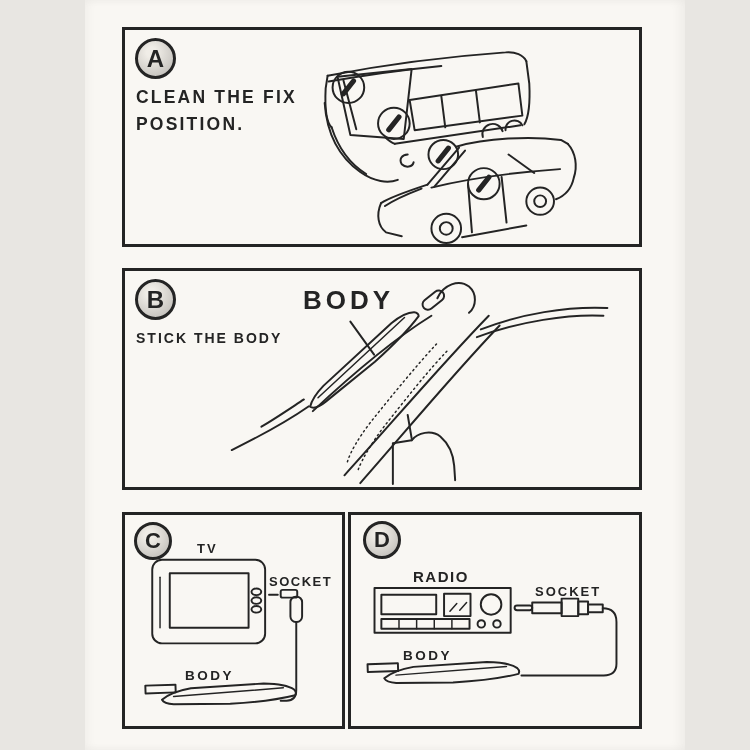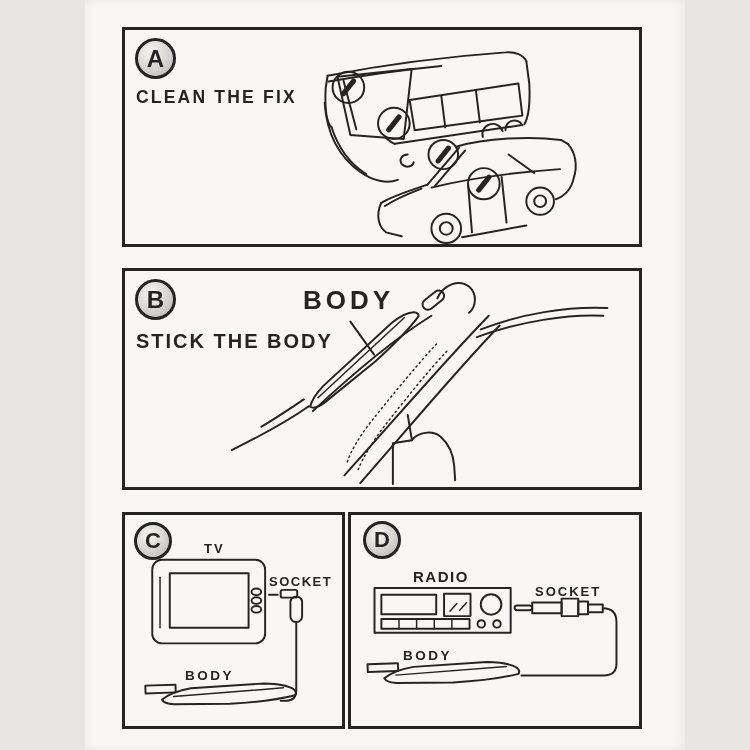--- a/index.html
+++ b/index.html
@@ -17,22 +17,22 @@
   .badge{position:absolute;border-radius:50%;
          background:radial-gradient(circle at 38% 32%, #f0ede7 15%, #c7c4bf 78%);
          border:3px solid var(--ink,#242424);box-sizing:border-box;
          display:flex;align-items:center;justify-content:center;
          color:var(--ink,#242424);font-weight:bold;}
   .badge-lg{left:10px;top:8px;width:41px;height:41px;font-size:24px;}
   .badge-sm{width:38px;height:38px;font-size:22px;}
   .lbl{position:absolute;font-weight:bold;color:var(--ink,#242424);white-space:nowrap;line-height:1;}
   .cap-a{left:11px;top:54px;font-size:17.5px;letter-spacing:2.2px;line-height:27px;}
   .b-body{left:178px;top:16px;font-size:26px;letter-spacing:4px;}
-  .b-cap{left:11px;top:60px;font-size:20px;letter-spacing:2px;}
-  .c-tv{left:79px;top:27px;font-size:13px;letter-spacing:2px;text-align:right;}
+  .b-cap{left:11px;top:60px;font-size:14px;letter-spacing:2px;}
+  .c-tv{left:72px;top:27px;font-size:13px;letter-spacing:2px;text-align:right;}
   .c-socket{left:144px;top:60px;font-size:13px;letter-spacing:1.5px;}
   .c-body{left:60px;top:154px;font-size:13.5px;letter-spacing:2.5px;}
   .d-radio{left:62px;top:54px;font-size:15px;letter-spacing:1.5px;}
   .d-socket{left:184px;top:70px;font-size:13px;letter-spacing:2px;}
   .d-body{left:52px;top:134px;font-size:13.5px;letter-spacing:2.5px;}
   svg.art{position:absolute;inset:0;width:100%;height:100%;}
   .art *{fill:none;stroke:var(--ink,#242424);stroke-width:2;stroke-linecap:round;stroke-linejoin:round;}
   .art .veh{stroke-width:1.8;}
   .art .fill{fill:var(--ink,#242424);stroke:none;}
   .art .dot{stroke-dasharray:1.5 3.5;stroke-width:1.5;}
@@ -43,20 +43,21 @@
 
 <div class="stage">
   <div class="paper"></div>
 
   <section class="panel panel-a">
     <div class="badge badge-lg">
       <span>A</span>
     </div>
     <div class="lbl cap-a">
       <div>CLEAN THE FIX</div>
+      <div>POSITION.</div>
     </div>
     <svg class="art" viewBox="0 0 520 220" preserveAspectRatio="none">
       <g class="veh">
         <path d="M205,47 C260,36 330,27 385,23 C395,22 403,26 406,32"></path>
         <path d="M406,32 L409,55 C410,75 408,90 404,97"></path>
         <path d="M206,53 C240,47 280,41 320,37"></path>
         <path d="M205,47 L203,60 C202,80 204,95 209,100"></path>
         <path d="M202,75 C204,105 216,130 238,146 C252,156 266,158 276,154"></path>
         <path d="M209,100 C216,122 228,138 244,148"></path>
         <path d="M215,48 L290,40 L282,112 L228,108 Z"></path>

